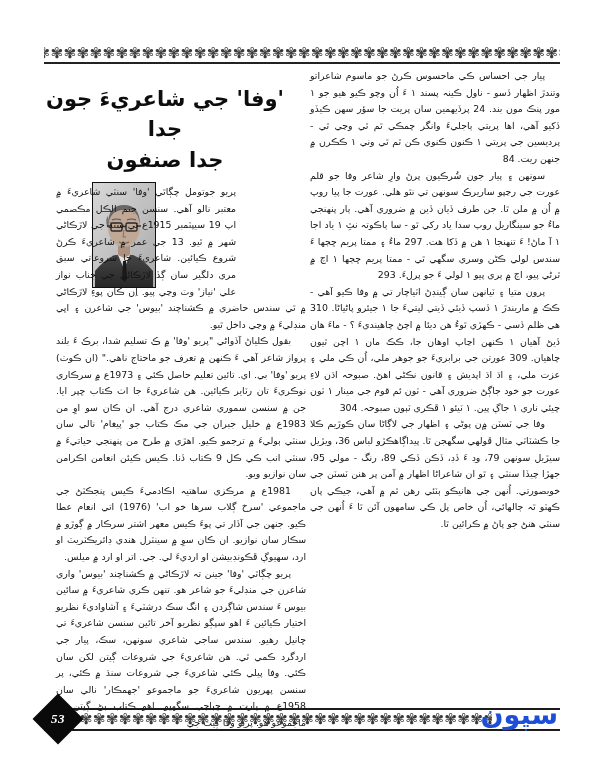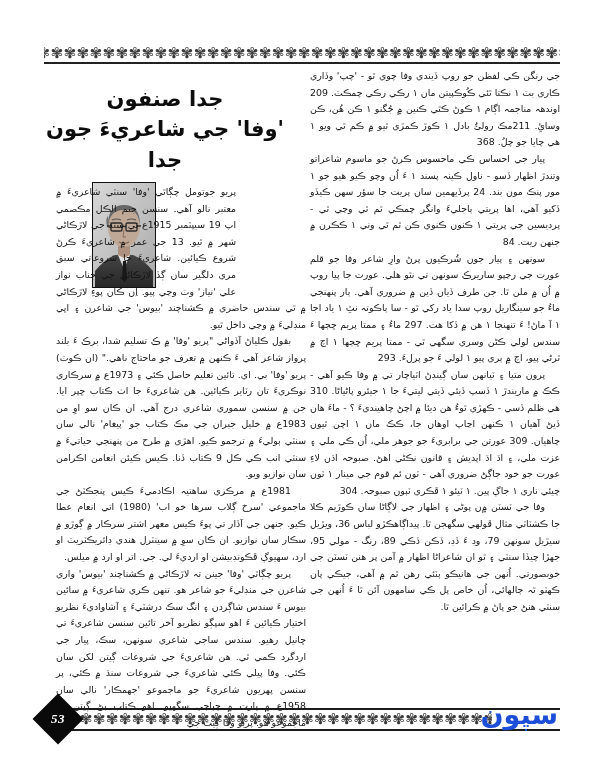--- a/index.html
+++ b/index.html
@@ -220,22 +220,22 @@
 <body>
 
 <div class="page">
 
   <div class="ornament-band" id="top-ornament">
     <span>✾✾✾✾✾✾✾✾✾✾✾✾✾✾✾✾✾✾✾✾✾✾✾✾✾✾✾✾✾✾✾✾✾✾✾✾✾✾✾✾✾✾✾✾✾✾✾✾✾✾✾✾</span>
   </div>
   <div class="rule" id="top-rule"></div>
 
   <div id="article-title">
+    <div>'وفا' جي شاعريءَ جون جدا</div>
     <div>جدا صنفون</div>
-    <div>'وفا' جي شاعريءَ جون جدا</div>
   </div>
 
 
   <div id="author-photo">
     <svg viewBox="0 0 62 104" preserveAspectRatio="none">
       <defs>
         <linearGradient id="bgg" x1="0" y1="0" x2="1" y2="1">
           <stop offset="0%" stop-color="#e6e6e6"></stop>
           <stop offset="100%" stop-color="#b6b6b6"></stop>
         </linearGradient>
@@ -271,32 +271,31 @@
       <path d="M34 37 Q38.5 35 43 37" stroke="#5b5b5b" stroke-width="1.2" fill="none"></path>
 
       <path d="M31 47 L30 54 L33 54" stroke="#8e7260" stroke-width="1" fill="none"></path>
       <path d="M26 59 Q31 61.5 36 59" stroke="#7a5c4c" stroke-width="1.2" fill="none"></path>
 
       <rect x="0" y="0" width="62" height="104" fill="#000" opacity="0.06"></rect>
     </svg>
   </div>
 
   <div class="col" id="col-right">
-    <p class="noindent">جي رنگن ڪي لفظن جو روپ ڏيندي وفا چوي ٿو - 'چپ' وڏاري ڪاري بٽ ۱ نڪتا ٿئي ڪُوڪپيتن مان ۱ رڪي رڪي چمڪٽ. 209 اوندهہ مناجمہ اڳام ۱ ڪوڻ ڪٿي ڪنين ۾ جُگنو ۱ ڪن ھُن، ڪن وسائِ. 211مڪ رولئُ بادل ۱ ڪوڙ ڪمڙي ٿيو ۾ ڪم ٿي ويو ۱ ھي چايا جو چلُ. 368</p>
     <p>پيار جي احساس ڪي ماحسوس ڪرڻ جو ماسوم شاعراتو وتندڙ اظهار ڏسو - ناول ڪينہ پسند ۱ ءَ اُن وچو ڪيو ھيو جو ۱ مور پنڪ مون بند. 24 پرڏيهمين سان پريت جا سؤر سهن ڪيڏو ڏکيو آهي، اها پريتي ٻاجليءَ وانگر چمڪي ٿم ٿي وڃي ٿي - پرديسين جي پريتي ۱ ڪنون ڪنوي ڪن ٿم ٿي وني ۱ ڪڪرن ۾ جنهن ريت. 84</p>
     <p>سونهن ۽ پيار جون شُرڪيون پرڻ وارِ شاعر وفا جو قلم عورت جي رڃپو ساريرڪ سونهن تي نٿو هلي. عورت جا پيا روپ ۾ اُن ۾ ملن ٿا. جن طرف ڏيان ڏين ۾ ضروري آهي. ٻار پنهنجي ماءُ جو سينگاريل روپ سدا ياد رکي ٿو - سا ٻاڪوتہ نٿِ ۱ ياد اجا ۱ آ ماڻ! ءَ تنهنجا ۱ هن ۾ ڏکا هت. 297 ماءُ ۽ ممتا پريم ڇڄها ءَ سندس لولي ڪڻن وسري سگهي ٿي - ممتا پريم ڇڄها ۱ اچ ۾ ٿرڻي پيو، اچ ۾ ٻري پيو ۱ لولي ءَ جو پرلءَ. 293</p>
     <p>پرون متيا ۽ ٽيانهن سان ڳينڊڻ اٽياچار تي ۾ وفا ڪيو آهي - ڪڪ ۾ ماريندڙ ۱ ڏسپ ڏيئي ڏيتي ليتيءَ جا ۱ جيئرو پاڻياڻا. 310 ھي ظلم ڏسي - ڪهڙي ٿوءُ هن ديئا ۾ اچڻ چاهينديءَ ؟ - ماءَ هان ڏيڻ آهيان ۱ ڪنهن اڃاپ اوهان جا، ڪڪ مان ۱ اچن ٿيون چاهيان. 309 عورتن جي برابريءَ جو جوهر ملي، اُن ڪي ملي ۽ عزت ملي، ۽ اڌ اڌ اپديش ۽ قانون نڪڻي اهڻ. صبوحہ اڌن لاءِ عورت جو خود جاڳڻ ضروري آهي - ٽون ئم قوم جي مينار ۱ ٽون چيئي ناري ۱ جاڳ پين. ۱ ٽيئو ۱ ڦڪري ٽٻون صبوحہ. 304</p>
     <p>وفا جي ٽسٽن ۾ن پوڻي ۽ اظهار جي لاڳاڻا سان ڪوڙيم ڪلا جا ڪشٽاٽي مثال ڦولهي سگهجن ٿا. پيداڳاهڪڙو لباس 36، ويڙيل سيڙيل سونهن 79، وڊ ءَ ڏڊ، ڏڪن ڏڪي 89، رنگ - مولي 95، جهڙا چيڏا سنٽي ۽ ٿو ان شاعراڻا اظهار ۾ آمن پر هنن ٽسٽن جي خوبصورتي. اُنهن جي هانيڪو ٻٽئي رهن ٿم ۾ آهي، جيڪي پان ڪهٽو ٿہ ڄالهائي، اُن خاص پل ڪي سامهون آئن ٿا ءَ اُنهن جي سنٽي هنڻ جو پاڻ ۾ ڪرائين ٿا.</p>
   </div>
 
   <div class="col" id="col-left">
     <div id="photo-float"></div>
     <p class="noindent">پريو جوتومل چڳاٿي 'وفا' سنٽي شاعريءَ ۾ معتبر نالو آهي. سنسن جنم الڪل مڪصمي اپ 19 سيپٽمبر 1915ع تي سنڌ جي لاڙڪاڻي شهر ۾ ٿيو. 13 جي عمر ۾ شاعريءَ ڪرڻ شروع ڪيائين. شاعريءَ جا شروعاتي سبق مري دلگير سان ڳڏ لاڙڪاڻي جي جناب نواز علي 'نياز' وٽ وڃي پيو. اِن ڪان پوءِ لاڙڪاڻي ۾ ٿي سندس حاضري ۾ ڪشناچند 'بيوس' جي شاعرن ۽ اڀي منڊليءَ ۾ وڃي داخل ٿيو.</p>
     <p>بقول ڪلياڻ آڏواڻي "پريو 'وفا' ۾ ڪ تسليم شدا، برڪ ءَ بلند پرواز شاعر آهي ءَ ڪنهن ۾ تعرف جو ماحتاج ناهي." (ان ڪوٽ) پريو 'وفا' بي. اي. تائين تعليم حاصل ڪئي ۽ 1973ع ۾ سرڪاري نوڪريءَ تان رٽاير ڪيائين. هن شاعريءَ جا اٺ ڪتاب ڇپر ايا. جن ۾ سنسن سموري شاعري درج آهي. ان ڪان سو اوِ من 1983ع ۾ خليل جبران جي مڪ ڪتاب جو 'پيغام' نالي سان سنٽي ٻوليءَ ۾ ترجمو ڪيو. اهڙي ۾ طرح من پنهنجي حياتيءَ ۾ سنٽي انب ڪي ڪل 9 ڪتاب ڏنا. ڪيس ڪيئن انعامن اڪرامن سان نوازيو ويو.</p>
-    <p>1981ع ۾ مرڪزي ساهتيہ اڪادميءَ ڪيس پنجڪٽڻ جي ماجموعي 'سرخ ڳلاب سرها خو اب' (1980) اتي انعام عطا ڪيو. جنهن جي آڏار تي پوءَ ڪيس معهر اشتر سرڪار ۾ ڳوڙو ۾ سڪار سان نوازيو. ان ڪان سوِ ۾ سينٽرل هندي ڊائريڪٽريٽ او ارد، سهيوڳ ڦڪونڊبيشن او ارديءَ لي. جي. اتر او ارد ۾ ميلس.</p>
+    <p>1981ع ۾ مرڪزي ساهتيہ اڪادميءَ ڪيس پنجڪٽڻ جي ماجموعي 'سرخ ڳلاب سرها خو اب' (1976) اتي انعام عطا ڪيو. جنهن جي آڏار تي پوءَ ڪيس معهر اشتر سرڪار ۾ ڳوڙو ۾ سڪار سان نوازيو. ان ڪان سوِ ۾ سينٽرل هندي ڊائريڪٽريٽ او ارد، سهيوڳ ڦڪونڊبيشن او ارديءَ لي. جي. اتر او ارد ۾ ميلس.</p>
     <p>پريو چڳاٿي 'وفا' جينن تہ لاڙڪاڻي ۾ ڪشناچند 'بيوس' واري شاعرن جي منڊليءَ جو شاعر هو. تنهن ڪري شاعريءَ ۾ سائين بيوس ءَ سندس شاڳردن ۽ انگ سڪ درشٽيءَ ۽ آشاواديءَ نظريو اختيار ڪيائين ءَ اهو سپڳو نظريو آخر تائين سنسن شاعريءَ تي ڇانيل رهيو. سندس ساجي شاعري سونهن، سڪ، پيار جي اردگرد ڪمي ٿي. هن شاعريءَ جي شروعات ڳيتن لکن سان ڪئي. وفا پيلي ڪئي شاعريءَ جي شروعات سنڌ ۾ ڪئي، پر سنسن پهريون شاعريءَ جو ماجموعو 'جهمڪار' نالي سان 1958ع ۾ ڀارت ۾ ڇپاچي سگهيو. اهو ڪتاب پڻ ڳيتن جو ماجموعو هو. پريو وفا ڳيت جي</p>
   </div>
 
   <div class="rule" id="footer-rule-top"></div>
   <div class="ornament-band" id="bottom-ornament">
     <span>✾✾✾✾✾✾✾✾✾✾✾✾✾✾✾✾✾✾✾✾✾✾✾✾✾✾✾✾✾✾✾✾✾✾✾✾✾✾✾✾✾✾</span>
   </div>
   <div class="rule" id="footer-rule-bottom"></div>
 
   <div id="page-number-badge">

